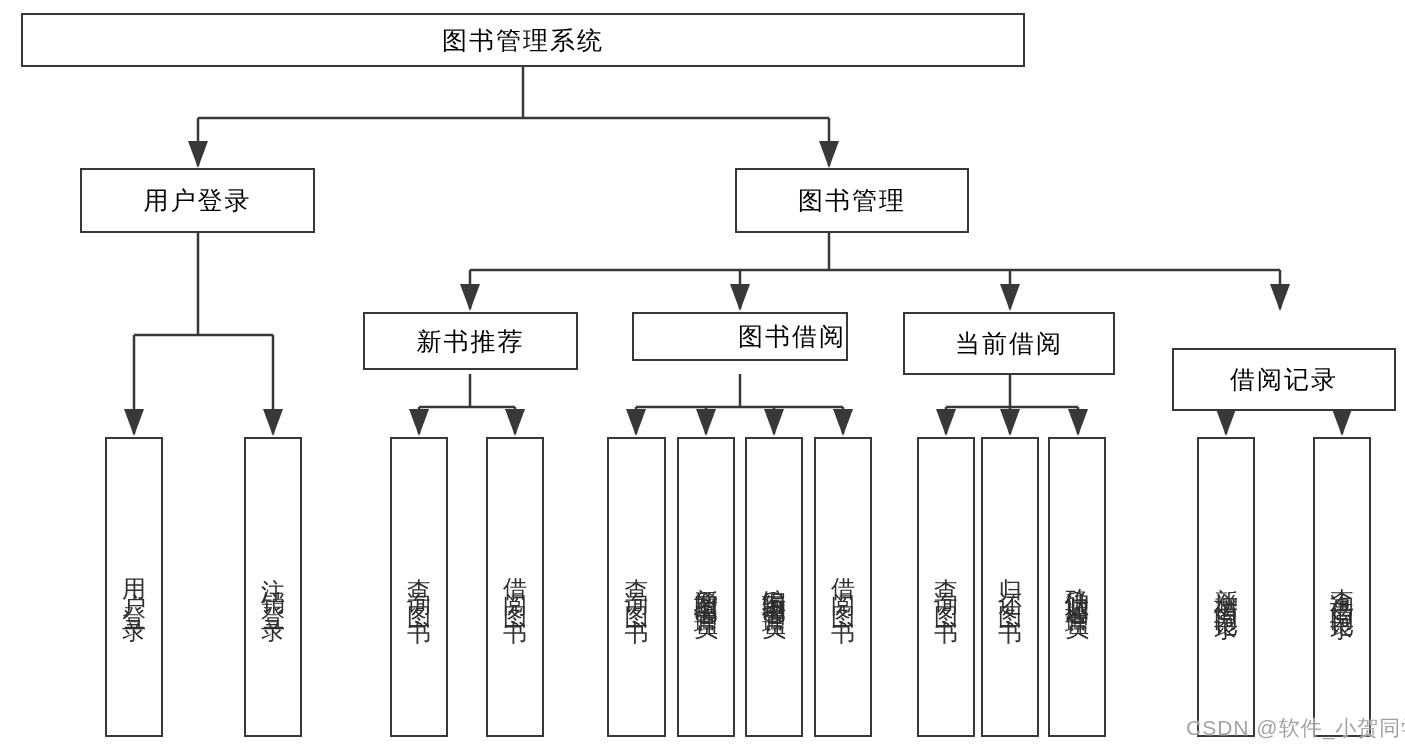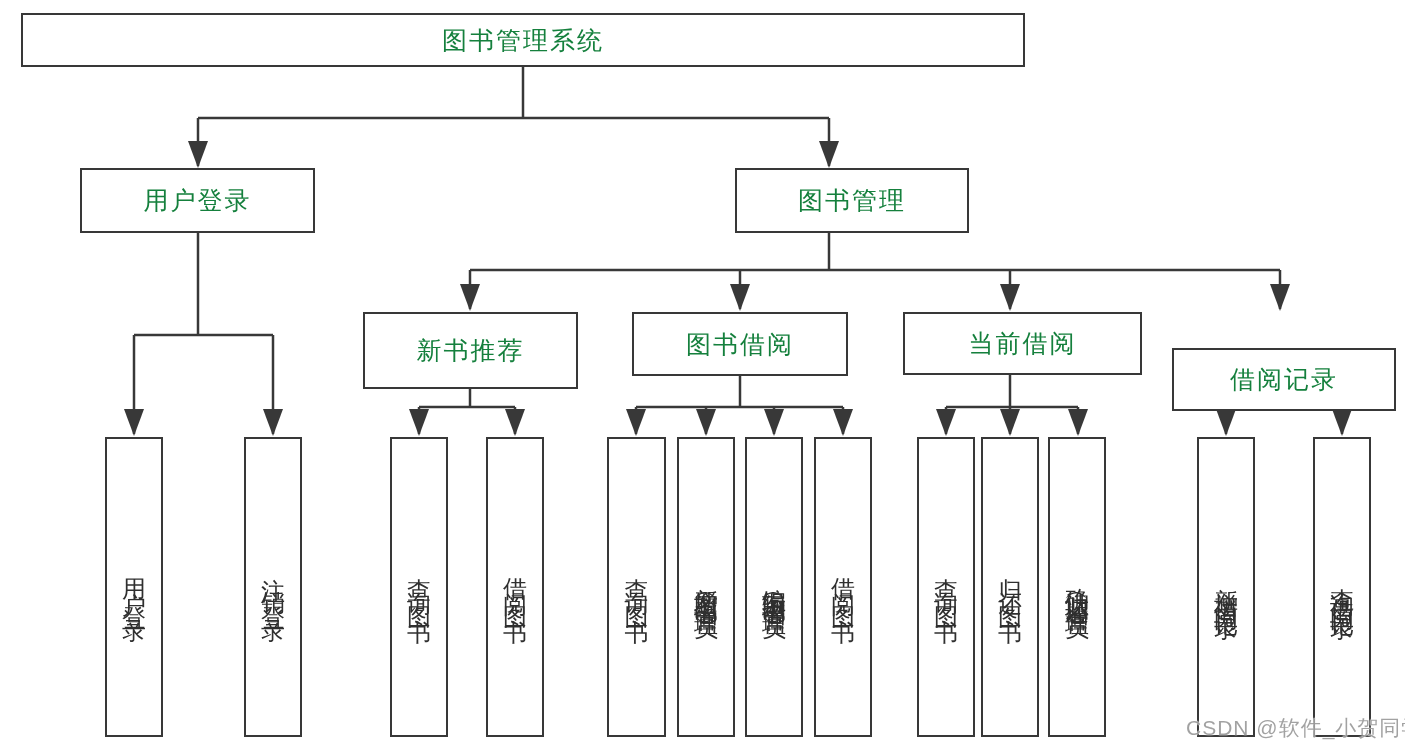--- a/index.html
+++ b/index.html
@@ -4,21 +4,21 @@
 <style>
   html,body{margin:0;padding:0;background:#ffffff;}
   #stage{
     position:relative;width:1405px;height:747px;background:#ffffff;overflow:hidden;
     font-family:"Liberation Sans","DejaVu Sans",sans-serif;color:#2f2f2f;
   }
   #wires{position:absolute;left:0;top:0;width:1405px;height:747px;}
   .node{
     position:absolute;box-sizing:border-box;border:2.5px solid #383838;background:#ffffff;
     display:flex;align-items:center;justify-content:center;
-    font-size:25px;letter-spacing:2px;color:#15803d;z-index:2;
+    font-size:25px;letter-spacing:2px;color:#000000;z-index:2;
   }
   .leaf{
     position:absolute;box-sizing:border-box;border:2.5px solid #383838;background:#ffffff;
     display:flex;align-items:center;justify-content:center;
     font-size:24px;color:#2f2f2f;z-index:2;width:58px;height:300px;top:437px;
   }
   .leaf span{
     writing-mode:vertical-lr;text-orientation:mixed;
     letter-spacing:14px;line-height:1;white-space:nowrap;
   }
@@ -89,27 +89,27 @@
     <span>图书管理系统</span>
   </div>
 
   <div class="node" style="left:80px;top:168px;width:235px;height:65px;">
     <span>用户登录</span>
   </div>
   <div class="node" style="left:711px;top:168px;width:234px;height:65px;margin-left:24px;">
     <span>图书管理</span>
   </div>
 
-  <div class="node" style="left:363px;top:312px;width:215px;height:77px;">
+  <div class="node" style="left:363px;top:312px;width:215px;height:58px;">
     <span>新书推荐</span>
   </div>
-  <div class="node" style="left:632px;top:312px;width:216px;height:64px;">
+  <div class="node" style="left:632px;top:312px;width:216px;height:49px;justify-content:flex-end;">
     <span>图书借阅</span>
   </div>
-  <div class="node" style="left:903px;top:312px;width:239px;height:63px;justify-content:center;">
+  <div class="node" style="left:903px;top:312px;width:212px;height:63px;justify-content:center;">
     <span>当前借阅</span>
   </div>
   <div class="node" style="left:1172px;top:312px;width:224px;height:63px;margin-top:36px;">
     <span>借阅记录</span>
   </div>
 
   <div class="leaf" style="left:105px;">
     <span>用户登录</span>
   </div>
   <div class="leaf" style="left:244px;">

